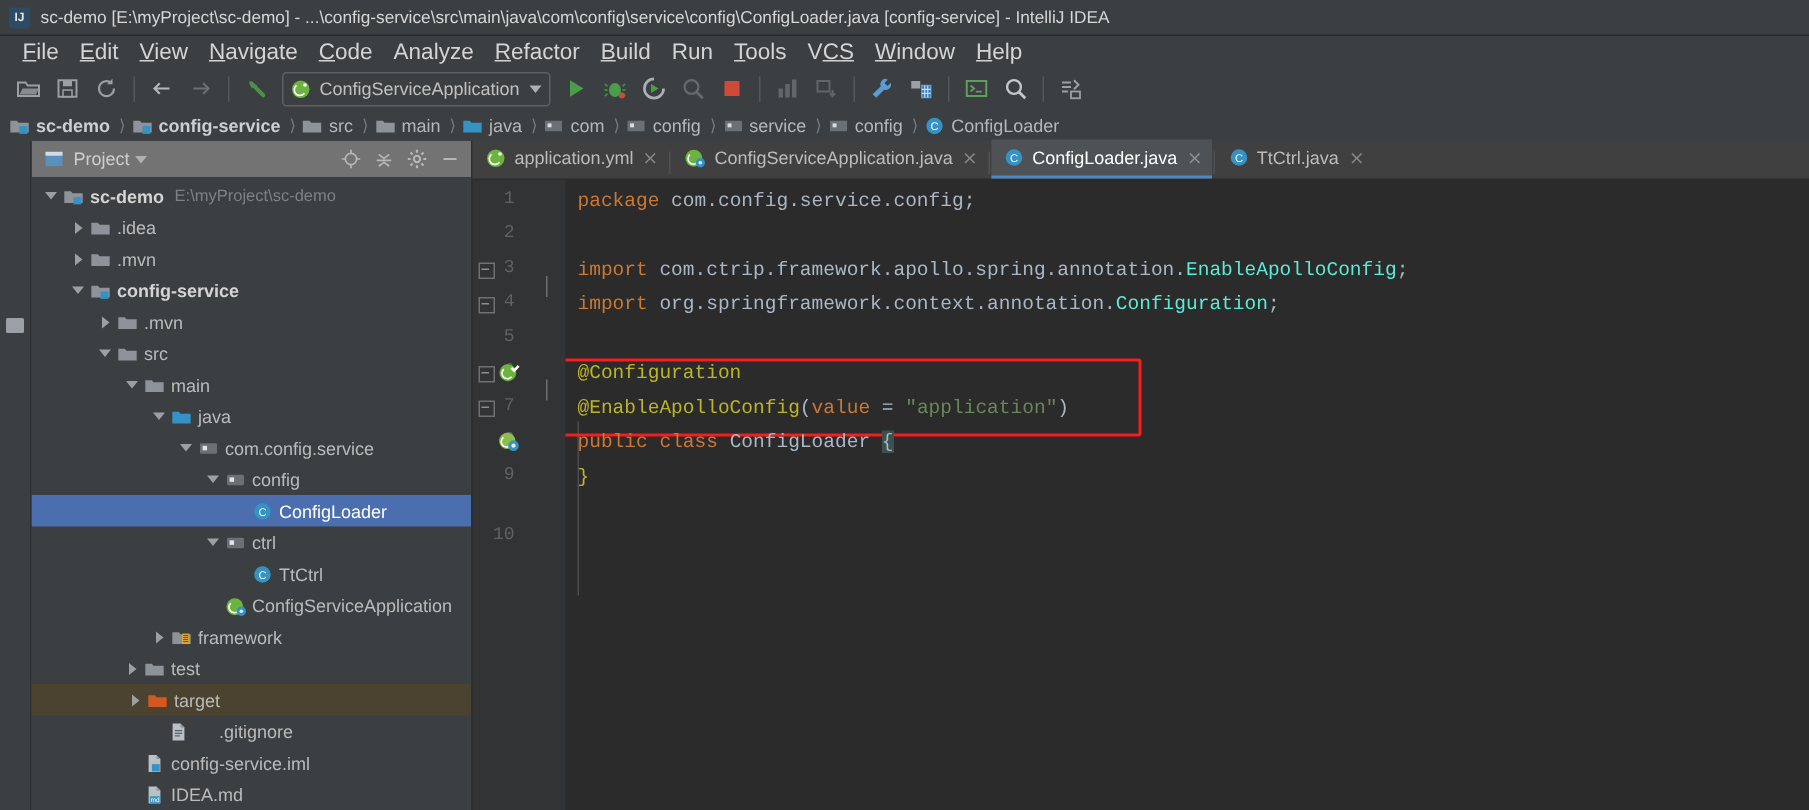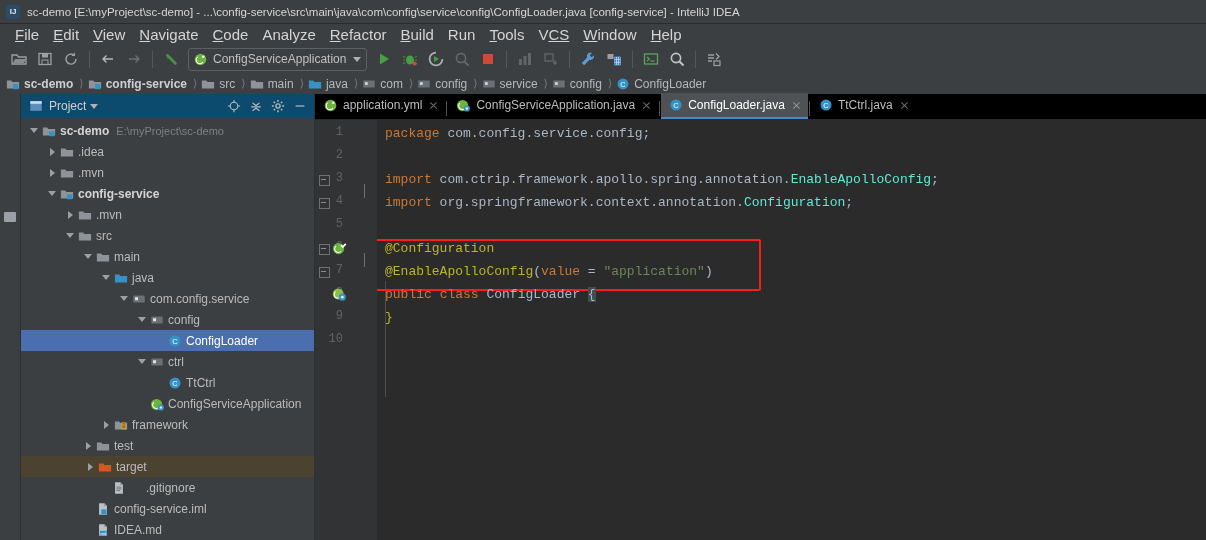--- a/index.html
+++ b/index.html
@@ -78,21 +78,21 @@
     background:#9aa0a6;border-radius:1px;
   }
 
   
   .projpanel{
     width:293px;flex:0 0 auto;background:#3c3f41;
     border-right:1px solid #2e2f30;display:flex;flex-direction:column;
   }
   .proj-header{
     height:24px;display:flex;align-items:center;padding-left:8px;
-    background:#0c4a6e;
+    background:#737373;
   }
   .proj-header .ph-title{font-size:12px;color:#cfcfcf;margin:0 4px 0 6px;}
   .proj-tools{margin-left:auto;display:flex;align-items:center;padding-right:5px;gap:3px;}
   .pt{width:19px;height:19px;display:flex;align-items:center;justify-content:center;cursor:default;}
 
   .tree{
     flex:1 1 auto;background:#3c3f41;overflow:hidden;position:relative;
     padding-top:2px;
   }
   .trow{
@@ -113,21 +113,21 @@
     border-top:5px solid #9ba0a4;border-left:4px solid transparent;border-right:4px solid transparent;
   }
   .tname{margin-left:4px;}
   .tname.b{font-weight:bold;color:#d4d4d4;}
   .tpath{margin-left:7px;color:#7e8082;font-size:11px;}
   .ico{width:14px;height:14px;flex:0 0 auto;display:inline-block;}
 
   
   .editorside{flex:1 1 auto;display:flex;flex-direction:column;min-width:0;background:#2b2b2b;}
   .tabsbar{
-    height:25px;background:#000000;display:flex;align-items:flex-end;
+    height:25px;background:#404040;display:flex;align-items:flex-end;
     border-bottom:1px solid #2b2b2b;
   }
   .etab{
     height:24px;display:flex;align-items:center;padding:0 6px 0 8px;
     font-size:12px;color:#bcbcbc;cursor:default;border-bottom:2px solid transparent;
   }
   .etab.active{background:#4e5254;color:#ffffff;border-bottom:2px solid #4a88c7;}
   .etab .etxt{margin:0 6px 0 5px;}
   .xmark{
     width:11px;height:11px;position:relative;opacity:.55;flex:0 0 auto;
@@ -662,21 +662,21 @@
         <div class="gutter" id="gutter">
             <div class="lnum" style="top: 5px;">1</div>
             <div class="lnum" style="top: 28px;">2</div>
             <div class="lnum" style="top: 51px;">3</div>
             <div class="lnum" style="top: 74px;">4</div>
             <div class="lnum" style="top: 97px;">5</div>
             <div class="lnum" style="top: 120px;">6</div>
             <div class="lnum" style="top: 143px;">7</div>
             <div class="lnum" style="top: 166px;">8</div>
             <div class="lnum" style="top: 189px;">9</div>
-            <div class="lnum" style="top: 212px;">10</div>
+            <div class="lnum" style="top: 229px;">10</div>
             <div class="fold" style="top: 55px; right: 8px;"></div>
             <div class="fold" style="top: 78px; right: 8px;"></div>
             <div class="fold" style="top: 124px; right: 8px;"></div>
             <div class="fold" style="top: 147px; right: 8px;"></div>
             <div style="position: absolute; right: 12px; width: 1px; background: rgb(110, 113, 116); top: 64px; height: 14px;"></div>
             <div style="position: absolute; right: 12px; width: 1px; background: rgb(110, 113, 116); top: 133px; height: 14px;"></div>
             <div class="gicon" style="top: 121px;"><svg width="15" height="15" viewBox="0 0 16 16">
                 <circle cx="7" cy="8" r="6" fill="#6db33f"></circle>
                 <path d="M4.2 5.4a3.9 3.9 0 1 0 5.5 5.5" fill="none" stroke="#fff" stroke-width="1.1"></path>
                 <path d="M9.5 4.5l2 2 3.2-3.4" stroke="#ffffff" stroke-width="1.8" fill="none"></path>

